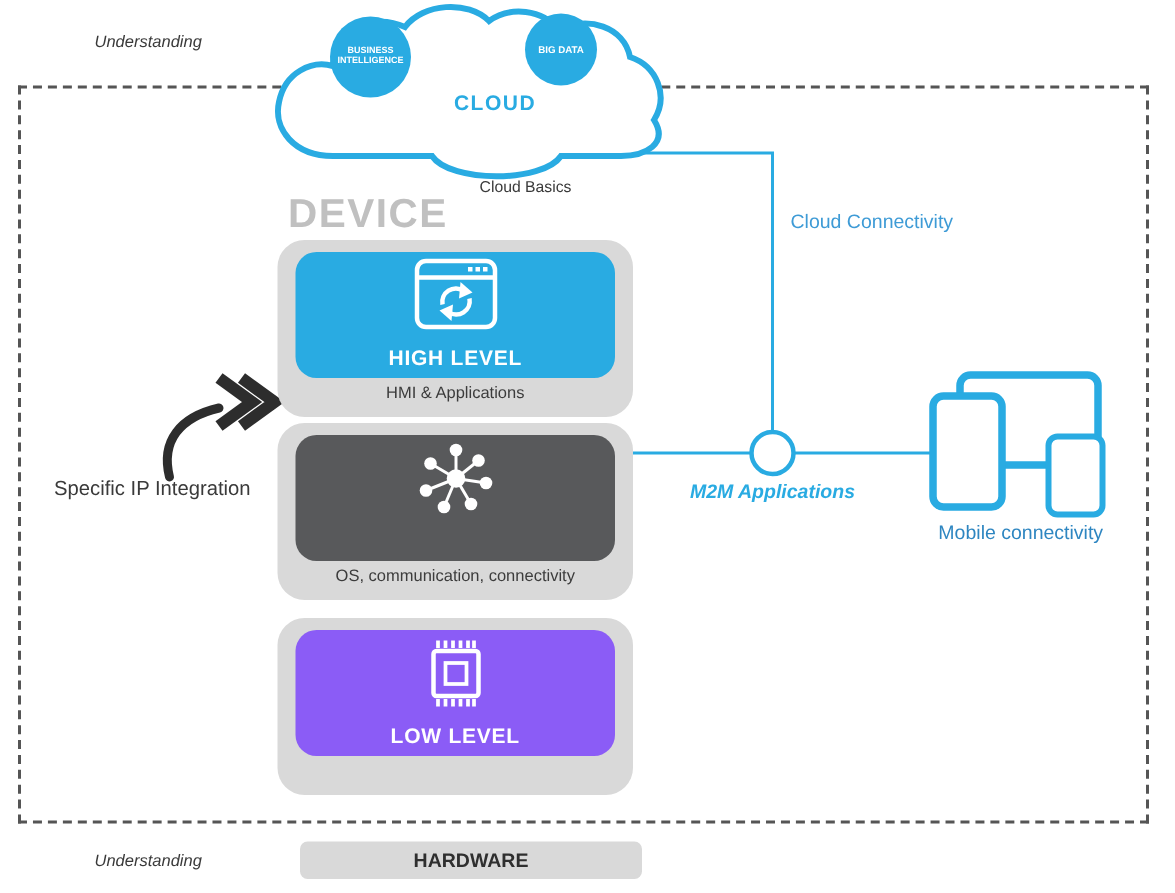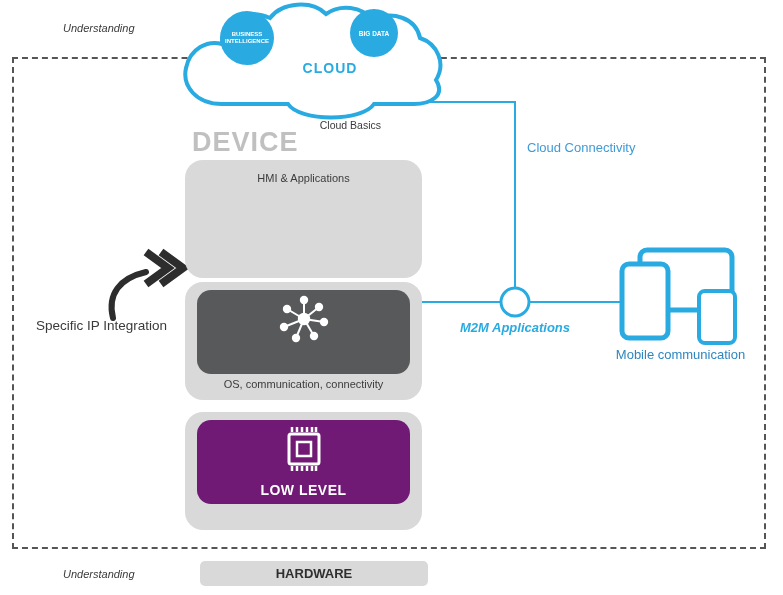--- a/index.html
+++ b/index.html
@@ -9,21 +9,21 @@
   .understanding{font-style:italic;font-size:11px;color:#3a3a3a;}
   .cloud-title{left:270px;top:60px;width:120px;text-align:center;font-size:14px;font-weight:bold;letter-spacing:1px;color:#29abe2;}
   .cloud-basics{left:281px;top:103px;width:100px;text-align:right;font-size:10.5px;color:#3a3a3a;margin-top:16px;}
   .bubble{border-radius:50%;background:#29abe2;color:#fff;display:flex;align-items:center;justify-content:center;text-align:center;font-weight:bold;}
   .bubble-1{left:220px;top:11px;width:54px;height:54px;font-size:6px;line-height:1.15;padding:0 5px;box-sizing:border-box;}
   .bubble-2{left:350px;top:9px;width:48px;height:48px;font-size:6.5px;}
   .device-title{left:192px;top:127px;font-size:27px;font-weight:bold;letter-spacing:1px;color:#c0c0c0;}
   .card{left:185px;width:237px;height:118px;background:#d9d9d9;border-radius:18px;box-sizing:border-box;padding:8px 12px 0;}
   .card-1{top:160px;} .card-2{top:282px;} .card-3{top:412px;}
   .block{position:relative;height:84px;border-radius:14px;}
-  .block-high{background:#29abe2;} .block-mid{background:#58595b;} .block-low{background:#701a75;}
+  .block-high{background:#29abe2;} .block-mid{background:#58595b;} .block-low{background:#8b5cf6;}
   .block-icon{position:absolute;top:4px;left:0;right:0;display:flex;justify-content:center;}
   .block-label{position:absolute;bottom:6px;left:0;right:0;text-align:center;color:#fff;font-weight:bold;font-size:14px;letter-spacing:.5px;}
   .block-sub{margin-top:4px;text-align:center;font-size:11px;color:#3c3c3c;}
   .cloud-conn{left:527px;top:140px;font-size:13px;color:#3e9bd6;}
   .m2m{left:445px;top:320px;width:140px;text-align:center;font-size:13px;font-weight:bold;font-style:italic;color:#29abe2;}
   .mobile-apps{left:608px;top:347px;width:145px;text-align:center;font-size:13px;color:#2e86c1;}
   .specific-ip{left:36px;top:318px;font-size:13.5px;color:#3a3a3a;}
   .hardware-bar{left:200px;top:561px;width:228px;height:25px;background:#d9d9d9;border-radius:5px;text-align:center;line-height:25px;font-size:13px;font-weight:bold;color:#2f2f2f;}
   .u-top{left:63px;top:22px;} .u-bottom{left:63px;top:568px;}
   svg{display:block;}
@@ -67,20 +67,36 @@
   </div>
   <div class="abs bubble bubble-2">
     <span>BIG DATA</span>
   </div>
   <div class="abs cloud-title">CLOUD</div>
   <div class="abs cloud-basics">Cloud Basics</div>
 
   <div class="abs device-title">DEVICE</div>
 
   <div class="abs card card-1">
+    <div class="block block-high">
+      <div class="block-icon">
+        <svg width="62" height="48" viewBox="0 0 62 48">
+          <rect x="5" y="2" width="52" height="44" rx="6" fill="none" stroke="#fff" stroke-width="3"></rect>
+          <line x1="5" y1="13" x2="57" y2="13" stroke="#fff" stroke-width="3"></line>
+          <rect x="39" y="6" width="3" height="3" fill="#fff"></rect>
+          <rect x="44" y="6" width="3" height="3" fill="#fff"></rect>
+          <rect x="49" y="6" width="3" height="3" fill="#fff"></rect>
+          <path d="M 22 31 A 9 9 0 0 1 36 22" fill="none" stroke="#fff" stroke-width="3"></path>
+          <polygon points="34,16 42,23 33,27" fill="#fff"></polygon>
+          <path d="M 40 27 A 9 9 0 0 1 26 36" fill="none" stroke="#fff" stroke-width="3"></path>
+          <polygon points="28,42 20,35 29,31" fill="#fff"></polygon>
+        </svg>
+      </div>
+      <div class="block-label">HIGH LEVEL</div>
+    </div>
     <div class="block-sub">HMI &amp; Applications</div>
   </div>
 
   <div class="abs card card-2">
     <div class="block block-mid">
       <div class="block-icon">
         <svg width="60" height="50" viewBox="0 0 60 50">
           <g stroke="#fff" stroke-width="2">
             <line x1="30" y1="25" x2="30" y2="6"></line>
             <line x1="30" y1="25" x2="45" y2="13"></line>
@@ -125,20 +141,20 @@
               <line x1="40" y1="42" x2="40" y2="47"></line>
           </g>
         </svg>
       </div>
       <div class="block-label">LOW LEVEL</div>
     </div>
   </div>
 
   <div class="abs cloud-conn">Cloud Connectivity</div>
   <div class="abs m2m">M2M Applications</div>
-  <div class="abs mobile-apps">Mobile communication</div>
+  <div class="abs mobile-apps">Mobile connectivity</div>
 
   <div class="abs specific-ip">Specific IP Integration</div>
 
   <div class="abs understanding u-bottom">Understanding</div>
   <div class="abs hardware-bar">HARDWARE</div>
 
 </div>
 
 </body></html>

